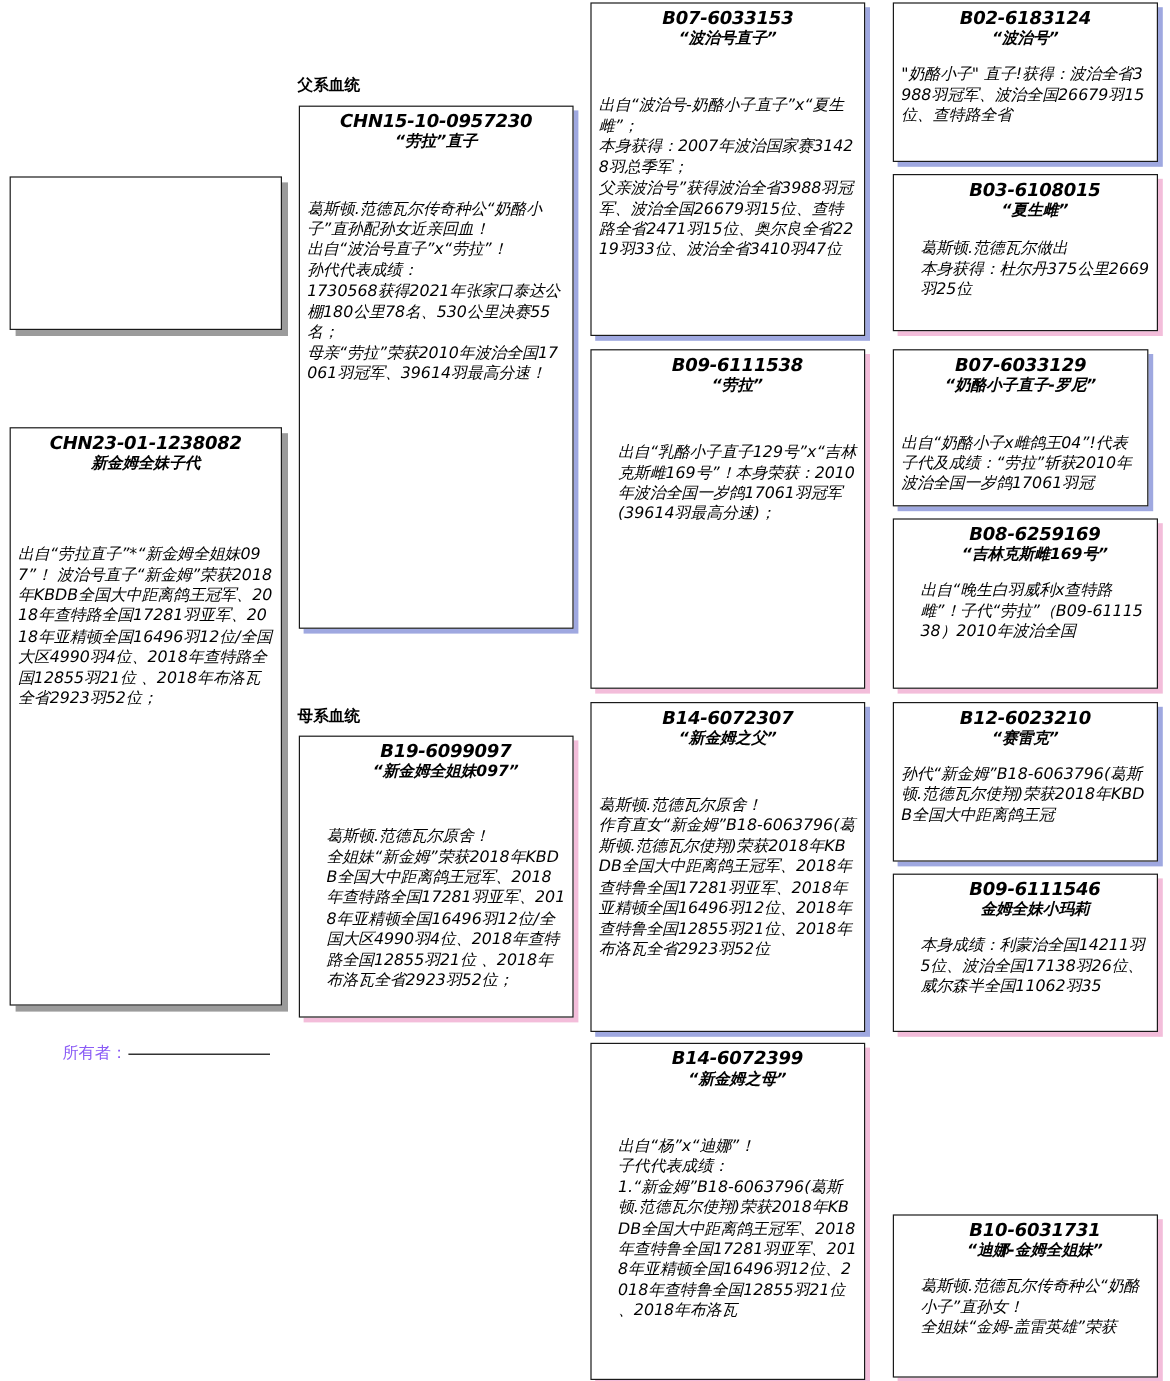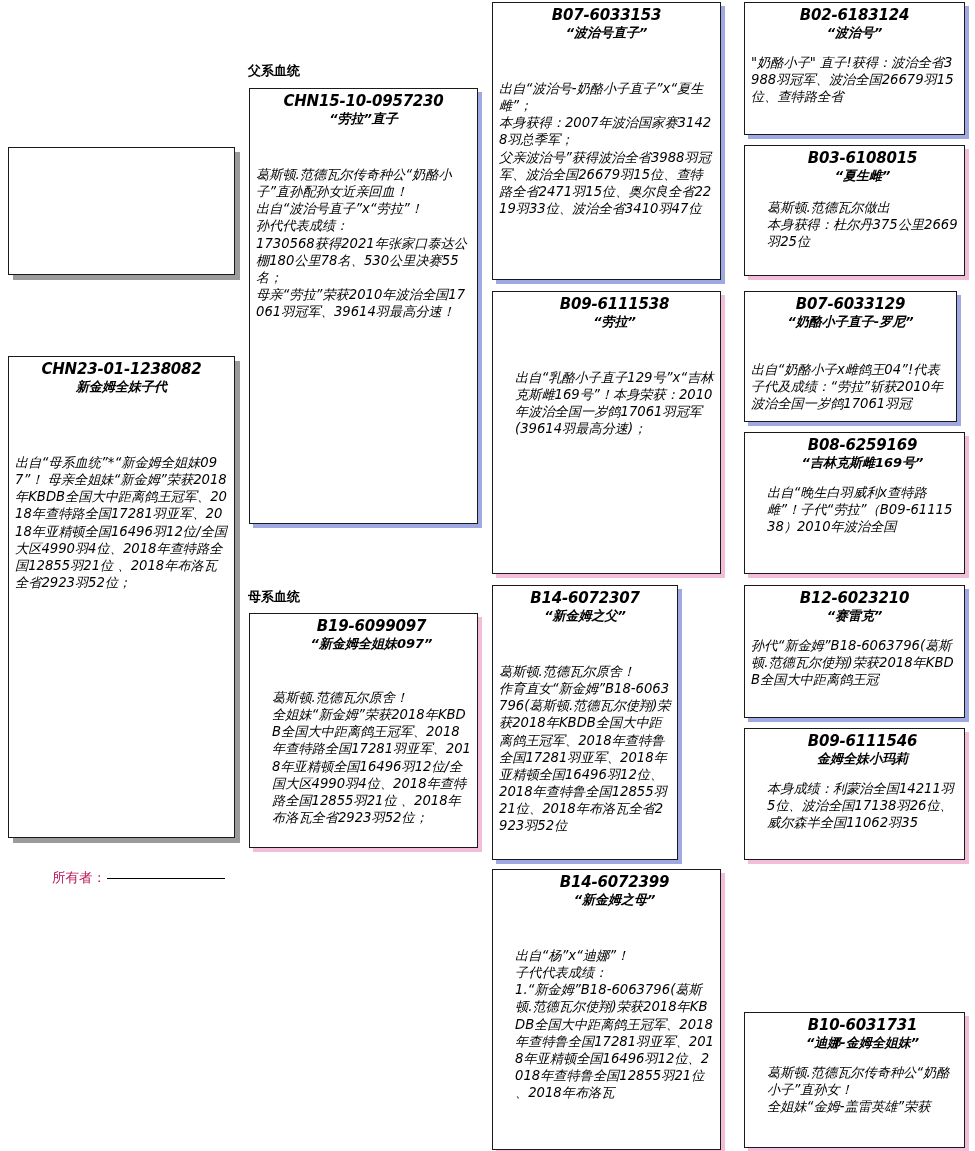--- a/index.html
+++ b/index.html
@@ -76,21 +76,21 @@
     box-sizing:border-box;
     background:#ffffff;
     border:1px solid #1a1a1a;
     box-shadow:5px 5px 0 0 #9b9b9b;
   }
 
   
   .owner{
     position:absolute;
     font-size:13.5px;
-    color:#be185d;
+    color:#8b5cf6;
     white-space:nowrap;
   }
   .owner .rule{
     display:inline-block;
     width:118px;
     border-bottom:1.6px solid #000;
     vertical-align:3px;
     margin-left:1px;
   }
 </style>
@@ -102,21 +102,21 @@
   <div class="caption" style="left:248px;top:62px;">父系血统</div>
   <div class="caption" style="left:248px;top:588px;">母系血统</div>
 
   <div class="photo-box" style="left:8px;top:147px;width:227px;height:128px;"></div>
 
   <div class="card sh-grey" style="left:8px;top:356px;width:227px;height:482px;">
     <div class="hdr">
       <div class="ring">CHN23-01-1238082</div>
       <div class="nick">新金姆全妹子代</div>
     </div>
-    <div class="body" style="margin-top:60px;height:360px;">出自“母系血统”*“新金姆全姐妹097”！ 母亲全姐妹“新金姆”荣获2018年KBDB全国大中距离鸽王冠军、2018年查特路全国17281羽亚军、2018年亚精顿全国16496羽12位/全国大区4990羽4位、2018年查特路全国12855羽21位 、2018年布洛瓦全省2923羽52位；</div>
+    <div class="body" style="margin-top:60px;height:360px;">出自“劳拉直子”*“新金姆全姐妹097”！ 波治号直子“新金姆”荣获2018年KBDB全国大中距离鸽王冠军、2018年查特路全国17281羽亚军、2018年亚精顿全国16496羽12位/全国大区4990羽4位、2018年查特路全国12855羽21位 、2018年布洛瓦全省2923羽52位；</div>
   </div>
 
   <div class="owner" style="left:52px;top:869px;">
     <span>所有者：</span><span class="rule"></span>
   </div>
 
   <div class="card sh-male" style="left:249px;top:88px;width:229px;height:436px;">
 
     <div class="hdr">
       <div class="ring">CHN15-10-0957230</div>
@@ -152,21 +152,21 @@
 
   <div class="card sh-female" style="left:492px;top:291px;width:229px;height:283px;">
 
     <div class="hdr">
       <div class="ring">B09-6111538</div>
       <div class="nick">“劳拉”</div>
     </div>
     <div class="body" style="margin-top:40px;height:200px;">出自“乳酪小子直子129号”x“吉林克斯雌169号”！本身荣获：2010年波治全国一岁鸽17061羽冠军(39614羽最高分速)；</div>
   </div>
 
-  <div class="card sh-male" style="left:492px;top:585px;width:186px;height:275px;">
+  <div class="card sh-male" style="left:492px;top:585px;width:229px;height:275px;">
 
     <div class="hdr">
       <div class="ring">B14-6072307</div>
       <div class="nick">“新金姆之父”</div>
     </div>
     <div class="body" style="margin-top:40px;height:197px;">葛斯顿.范德瓦尔原舍！
 作育直女“新金姆”B18-6063796(葛斯顿.范德瓦尔使翔)荣获2018年KBDB全国大中距离鸽王冠军、2018年查特鲁全国17281羽亚军、2018年亚精顿全国16496羽12位、2018年查特鲁全国12855羽21位、2018年布洛瓦全省2923羽52位</div>
   </div>
 
   <div class="card sh-female" style="left:492px;top:869px;width:229px;height:281px;">

